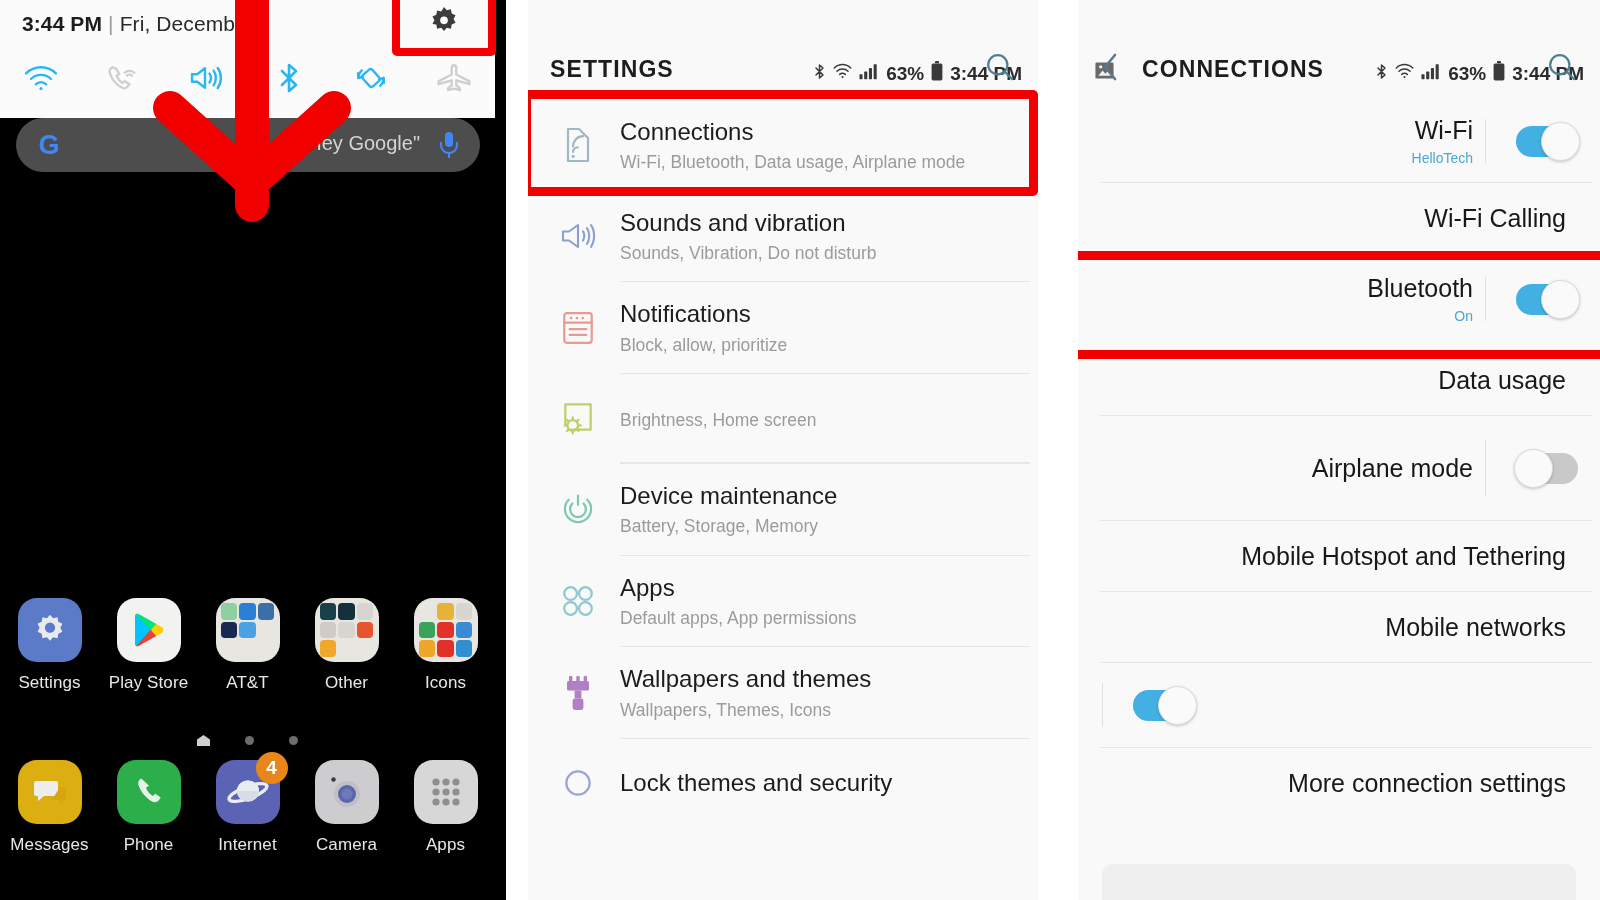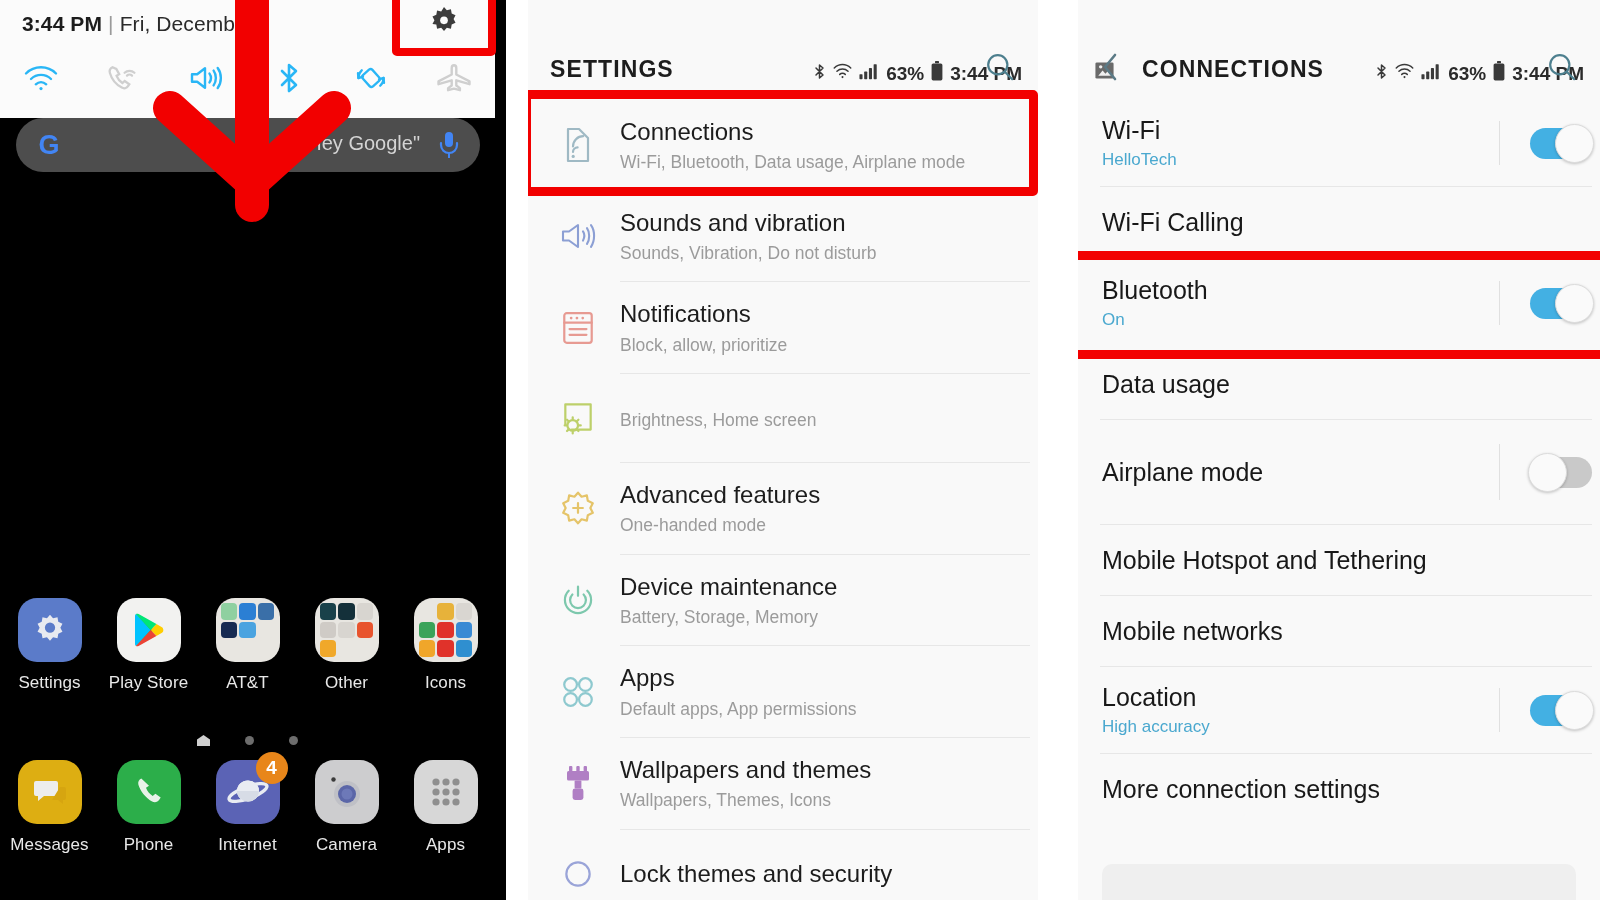--- a/index.html
+++ b/index.html
@@ -146,25 +146,25 @@
   }
   .srow .stext { flex: 1; }
   .srow .stitle { font-size: 24px; color: #1c1c1c; line-height: 1.22; }
   .srow .ssub { font-size: 17.5px; color: #9b9b9b; margin-top: 5px; line-height: 1.28; }
   .divider { height: 1px; background: #e7e7e7; margin-left: 92px; margin-right: 8px; }
   .divider.full { margin-left: 22px; }
 
   
   .crow {
     position: relative; display: flex; align-items: center;
-    padding: 15px 8px 15px 24px; min-height: 70px;
+    padding: 15px 22px 15px 24px; min-height: 70px; text-align: right;
   }
   .crow .ctext { flex: 1; padding-right: 12px; }
   .crow .ctitle { font-size: 25px; color: #181818; line-height: 1.2; }
-  .crow .csub { font-size: 17px; color: #4aa8cf; margin-top: 4px; line-height: 1.3; }
+  .crow .csub { font-size: 14px; color: #4aa8cf; margin-top: 4px; line-height: 1.3; }
   .crow .csub.muted { color: #9b9b9b; }
   .crow .ctoggle { display: flex; align-items: center; }
   .vsep { width: 1px; height: 44px; background: #e0e0e0; margin-right: 30px; }
 
   .toggle {
     width: 62px; height: 31px; border-radius: 17px; position: relative;
     background: #c9c9c9; cursor: pointer;
   }
   .toggle.on { background: #43b0e3; }
   .toggle .knob {
@@ -525,32 +525,20 @@
             <circle cx="13" cy="25" r="5"></circle>
             <path d="M13 17.4v2M13 30.6v2M5.4 25h2M18.6 25h2M7.6 19.6l1.4 1.4M17 29l1.4 1.4M18.4 19.6L17 21M9 29l-1.4 1.4"></path>
           </svg>
         </div>
         <div class="stext">
           <div class="ssub">Brightness, Home screen</div>
         </div>
       </div>
       <div class="divider"></div>
 
-      <div class="srow">
-        <div class="sicon">
-          <svg width="38" height="38" viewBox="0 0 36 36" fill="none" stroke="#e5c469" stroke-width="2.1" stroke-linejoin="round" stroke-linecap="round">
-            <path d="M18 3.5l3.4 3.8 5-1.2.9 5.1 4.7 2.2-2.3 4.6 2.3 4.6-4.7 2.2-.9 5.1-5-1.2-3.4 3.8-3.4-3.8-5 1.2-.9-5.1L4 22.6l2.3-4.6L4 13.4l4.7-2.2.9-5.1 5 1.2z"></path>
-            <path d="M18 13.4v9.2M13.4 18h9.2"></path>
-          </svg>
-        </div>
-        <div class="stext">
-          <div class="stitle">Advanced features</div>
-          <div class="ssub">One-handed mode</div>
-        </div>
-      </div>
       <div class="divider"></div>
 
       <div class="srow">
         <div class="sicon">
           <svg width="38" height="38" viewBox="0 0 36 36" fill="none" stroke="#7dc8ad" stroke-width="2.1" stroke-linecap="round">
             <path d="M26.8 9.2a12.4 12.4 0 1 1-17.6 0"></path>
             <path d="M23.3 12.8a7.5 7.5 0 1 1-10.6 0"></path>
             <path d="M18 5.4v8.6"></path>
           </svg>
         </div>
@@ -733,24 +721,20 @@
       <div class="divider full"></div>
 
       <div class="crow">
         <div class="ctext">
           <div class="ctitle">Mobile networks</div>
         </div>
       </div>
       <div class="divider full"></div>
 
       <div class="crow" style="min-height:84px">
-        <div class="ctext">
-          <div class="ctitle">Location</div>
-          <div class="csub">High accuracy</div>
-        </div>
         <div class="ctoggle">
           <div class="vsep"></div>
           <div class="toggle on">
               <div class="knob"></div>
             </div>
         </div>
       </div>
       <div class="divider full"></div>
 
       <div class="crow">

